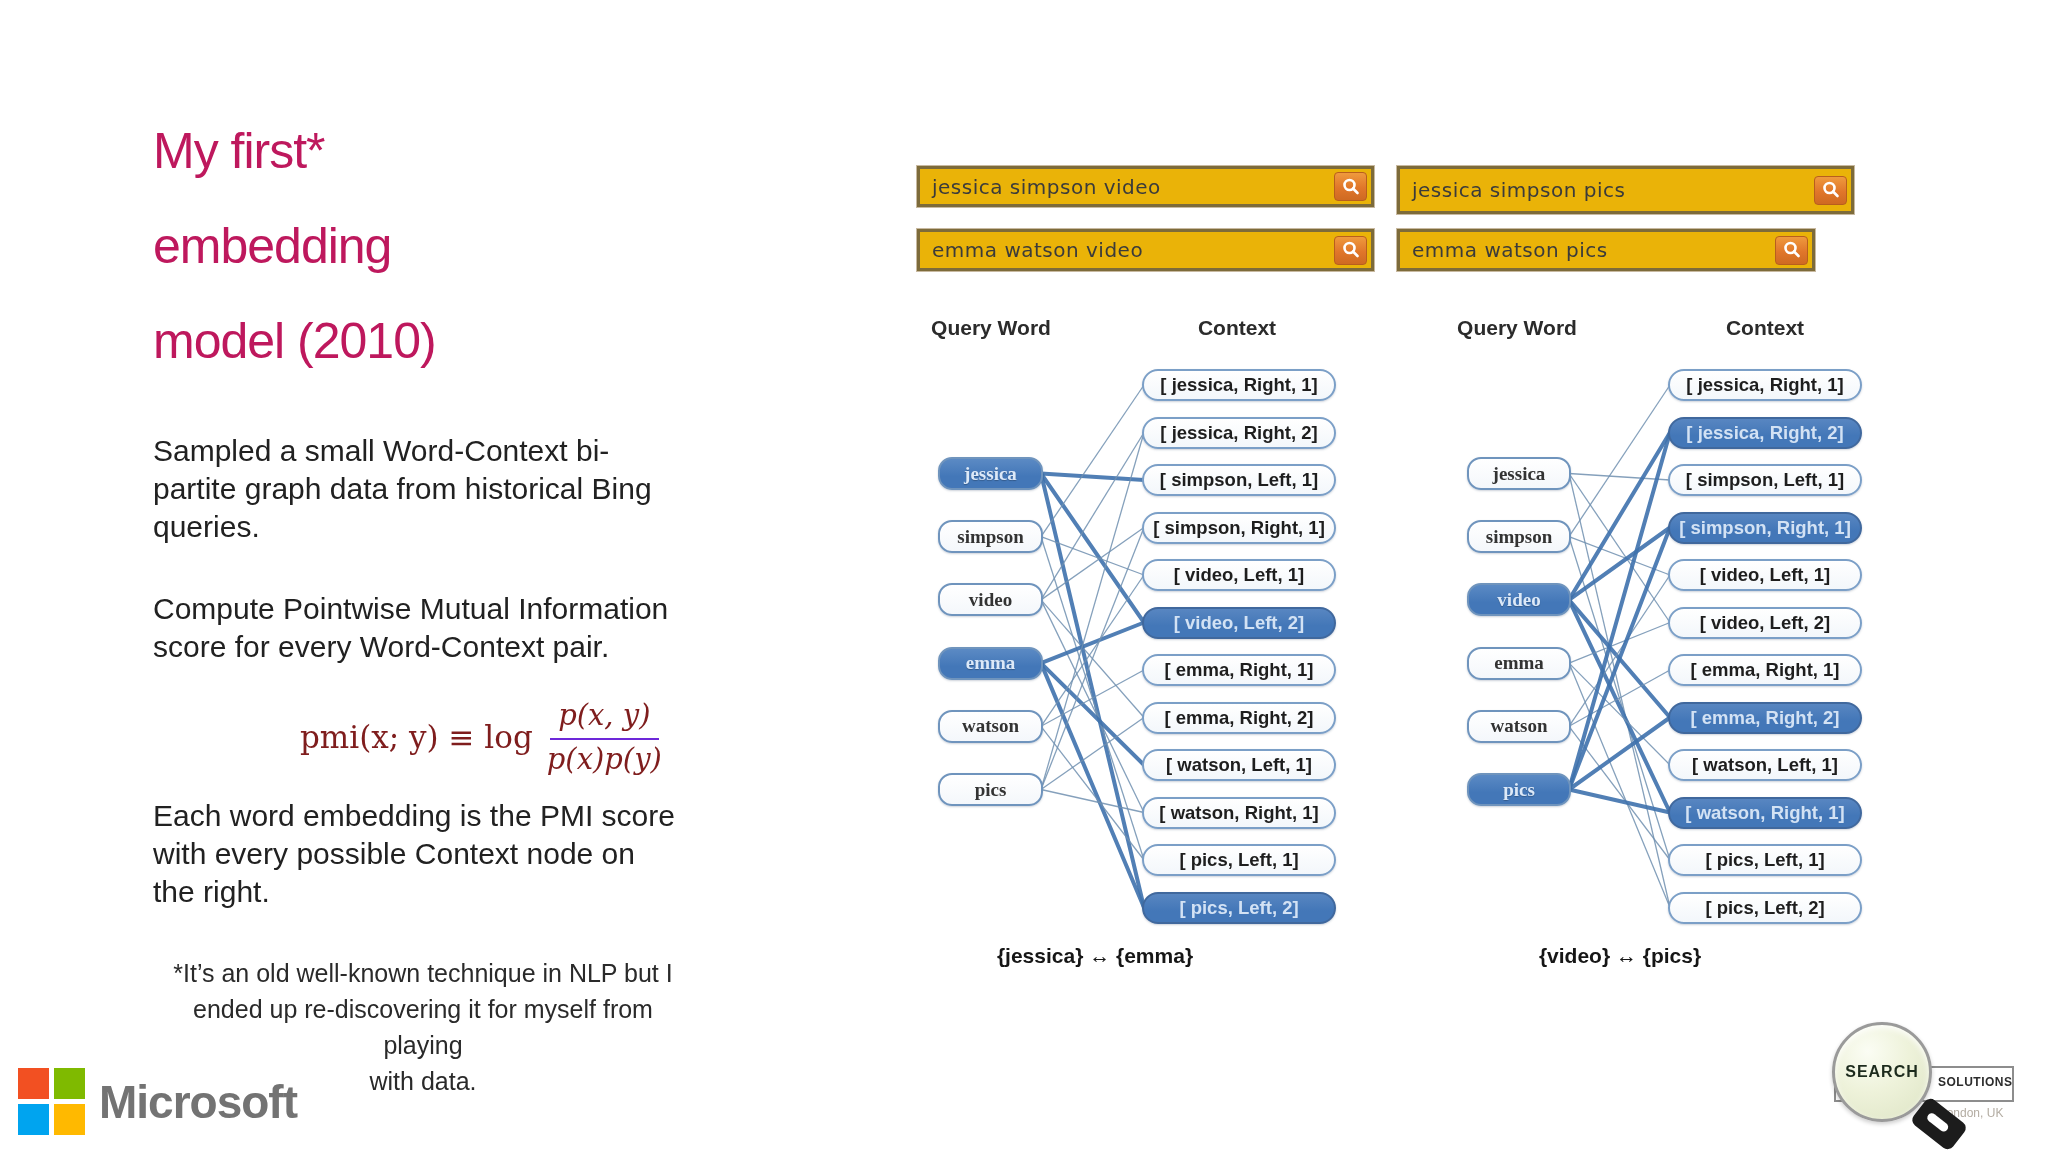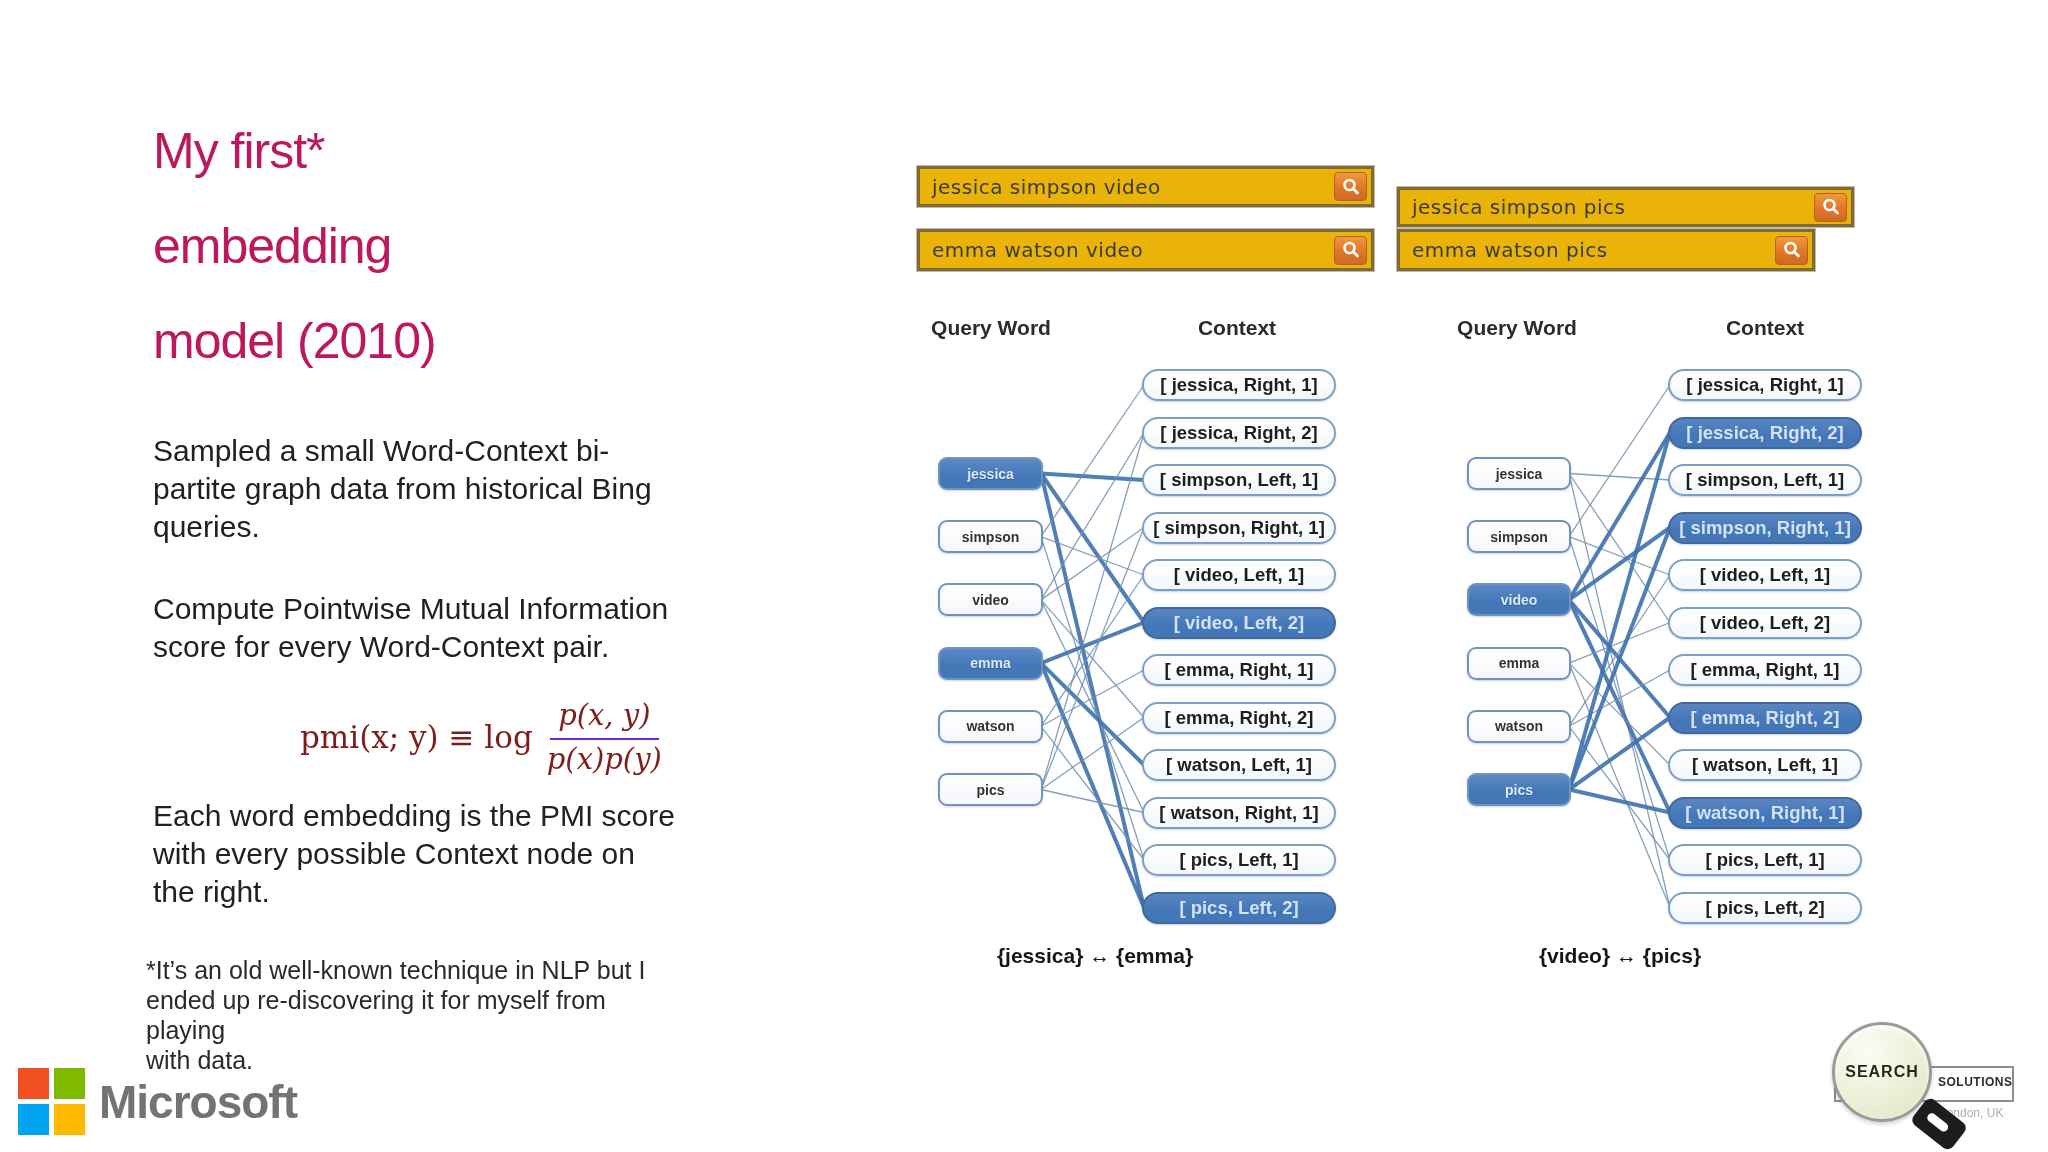--- a/index.html
+++ b/index.html
@@ -4,43 +4,43 @@
 <style>
   html,body{margin:0;padding:0;background:#e9e9e9;}
   #stage{position:relative;width:2048px;height:1152px;background:#ffffff;overflow:hidden;
          font-family:"Liberation Sans",sans-serif;}
   
   .title{position:absolute;left:153px;top:104px;font-size:50px;line-height:95px;
          font-weight:300;color:#be185d;letter-spacing:-1px;white-space:pre-line;}
   .para{position:absolute;left:153px;width:530px;font-size:30px;line-height:38px;
         color:#212121;white-space:pre-line;}
   .p1{top:432px;} .p2{top:590px;} .p3{top:797px;}
-  .footnote{position:absolute;left:146px;top:955px;width:540px;font-size:25px;line-height:30px;
-            color:#2a2a2a;white-space:pre-line;}
+  .footnote{position:absolute;left:153px;top:955px;width:540px;font-size:25px;line-height:36px;
+            color:#2a2a2a;white-space:pre-line;text-align:center;}
   .formula{position:absolute;left:300px;top:698px;display:flex;align-items:center;
            font-family:"DejaVu Serif",serif;color:#7f1d1d;}
   .formula .lhs{font-size:31px;}
   .formula .frac{display:inline-flex;flex-direction:column;align-items:center;margin-left:14px;
                  font-size:29px;font-style:italic;}
   .formula .num{padding:0 8px 6px 8px;border-bottom:2px solid #6d28d9;}
   .formula .den{padding-top:2px;}
   
   .sbox{position:absolute;background:#eab308;border:3px solid var(--search-border);
         box-sizing:border-box;display:flex;align-items:center;box-shadow:0 0 0 1px #c8b9a0;}
   .sbox .q{flex:1;font-family:"DejaVu Sans",sans-serif;font-size:20px;color:#3b3b3b;
            padding-left:12px;letter-spacing:.5px;}
   .sbtn{width:31px;height:27px;margin-right:4px;border-radius:4px;flex:0 0 auto;
         background:linear-gradient(180deg,#ef9a3d,var(--search-btn) 55%,#cf6a22);
         border:1px solid #b85e1e;display:flex;align-items:center;justify-content:center;cursor:pointer;}
   
   .ghead{position:absolute;width:220px;text-align:center;font-size:21px;font-weight:700;color:#2b2b2b;}
   .gcap{position:absolute;width:320px;text-align:center;font-size:21px;font-weight:700;color:#161616;}
-  .qnode{position:absolute;box-sizing:border-box;border-radius:9px;border:2px solid var(--node-border);
+  .qnode{position:absolute;box-sizing:border-box;border-radius:14px;border:2px solid var(--node-border);
          background:linear-gradient(180deg,#ffffff,#f4f7fb);display:flex;align-items:center;justify-content:center;
-         font-size:14px;font-weight:600;color:#333;box-shadow:0 1px 2px rgba(60,80,110,.25);}
+         font-size:19px;font-weight:600;color:#333;box-shadow:0 1px 2px rgba(60,80,110,.25);font-family:Liberation Serif, serif;}
   .qnode.hl{background:linear-gradient(180deg,#5b8ac4,var(--node-blue) 60%);color:#dce9f8;
             border-color:#3a62990;text-shadow:0 1px 1px rgba(0,0,0,.25);}
   .cnode{position:absolute;box-sizing:border-box;border-radius:16px;border:2px solid var(--box-border);
          background:linear-gradient(180deg,#ffffff,#f3f7fb);display:flex;align-items:center;justify-content:center;
          font-size:18.5px;font-weight:600;color:#1e1e1e;box-shadow:0 1px 2px rgba(60,80,110,.25);}
   .cnode.hl{background:linear-gradient(180deg,#5886c1,var(--node-blue) 60%);color:#d3e2f4;border-color:#40689d;}
   #edges{position:absolute;left:0;top:0;}
   #edges line{stroke:var(--edge-thin);stroke-width:1.3;opacity:.85;}
   #edges line.thick{stroke:var(--edge-thick);stroke-width:4;opacity:.9;stroke-linecap:round;}
   
@@ -147,21 +147,21 @@
       </div>
       <div class="sbox" style="position: absolute; left: 917px; top: 229px; width: 457px; height: 42px;">
         <span class="q">emma watson video</span>
         <span class="sbtn">
           <svg width="20" height="20" viewBox="0 0 20 20">
             <circle cx="8.5" cy="8" r="5" fill="none" stroke="#fff" stroke-width="2.6"></circle>
             <line x1="12" y1="11.5" x2="16.5" y2="16" stroke="#fff" stroke-width="2.6" stroke-linecap="round"></line>
           </svg>
         </span>
       </div>
-      <div class="sbox" style="position: absolute; left: 1397px; top: 166px; width: 457px; height: 40px; margin-top: 21px;">
+      <div class="sbox" style="position: absolute; left: 1397px; top: 166px; width: 457px; height: 48px;">
         <span class="q">jessica simpson pics</span>
         <span class="sbtn">
           <svg width="20" height="20" viewBox="0 0 20 20">
             <circle cx="8.5" cy="8" r="5" fill="none" stroke="#fff" stroke-width="2.6"></circle>
             <line x1="12" y1="11.5" x2="16.5" y2="16" stroke="#fff" stroke-width="2.6" stroke-linecap="round"></line>
           </svg>
         </span>
       </div>
       <div class="sbox" style="position: absolute; left: 1397px; top: 229px; width: 418px; height: 42px;">
         <span class="q">emma watson pics</span>

